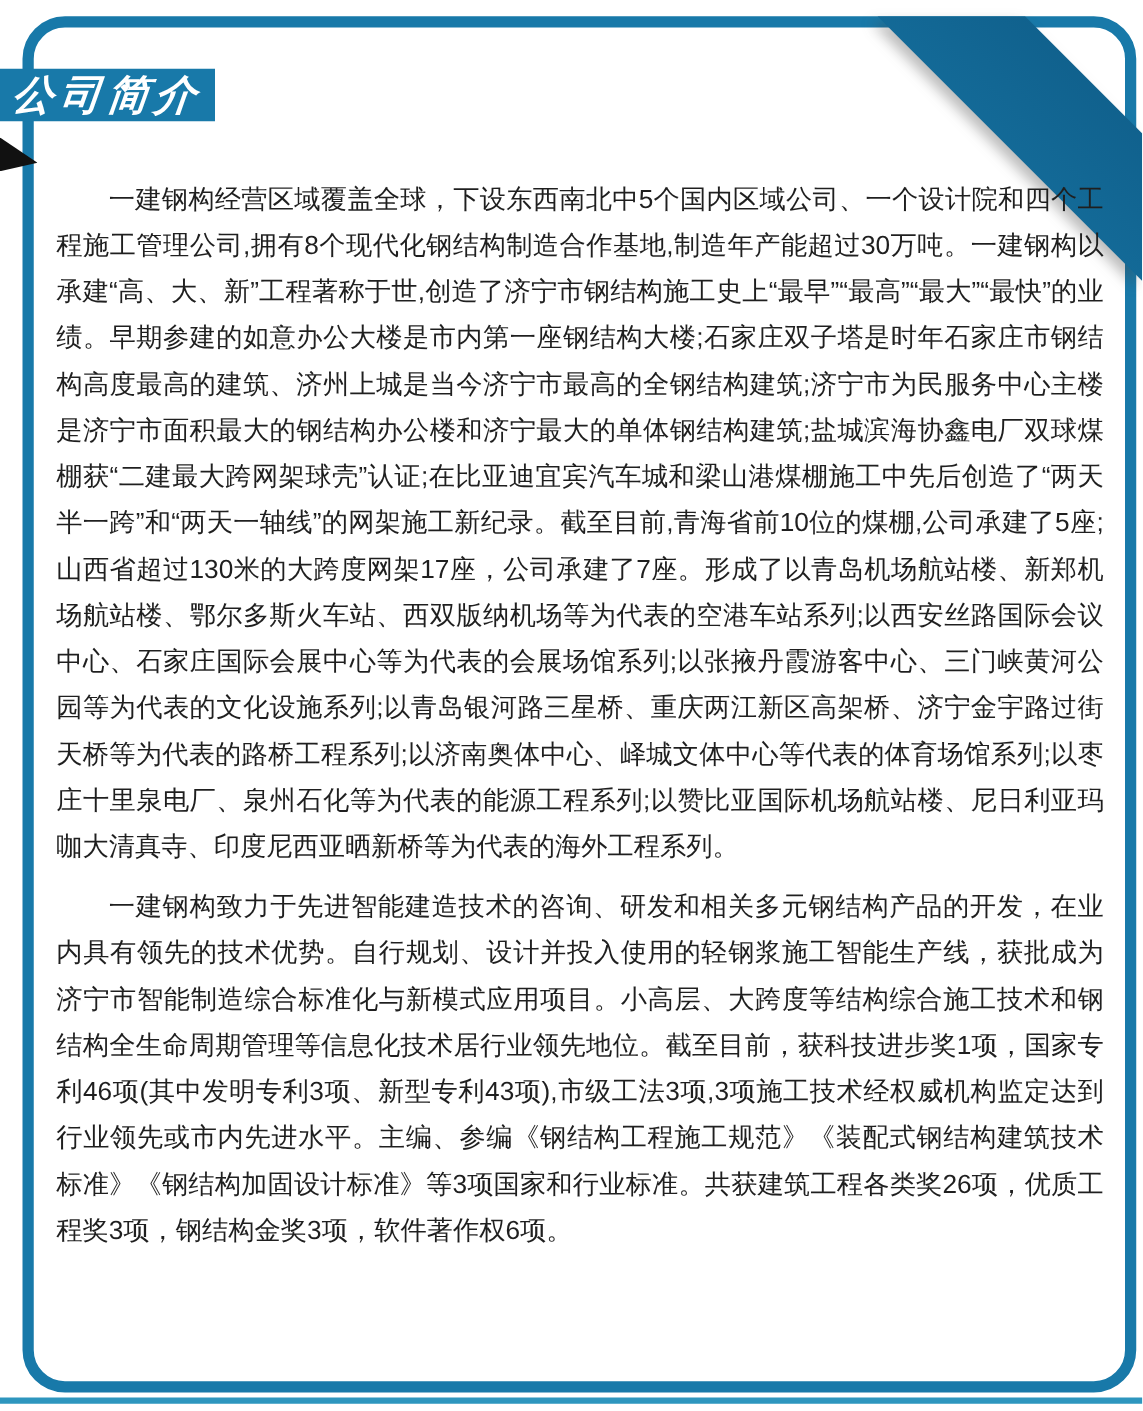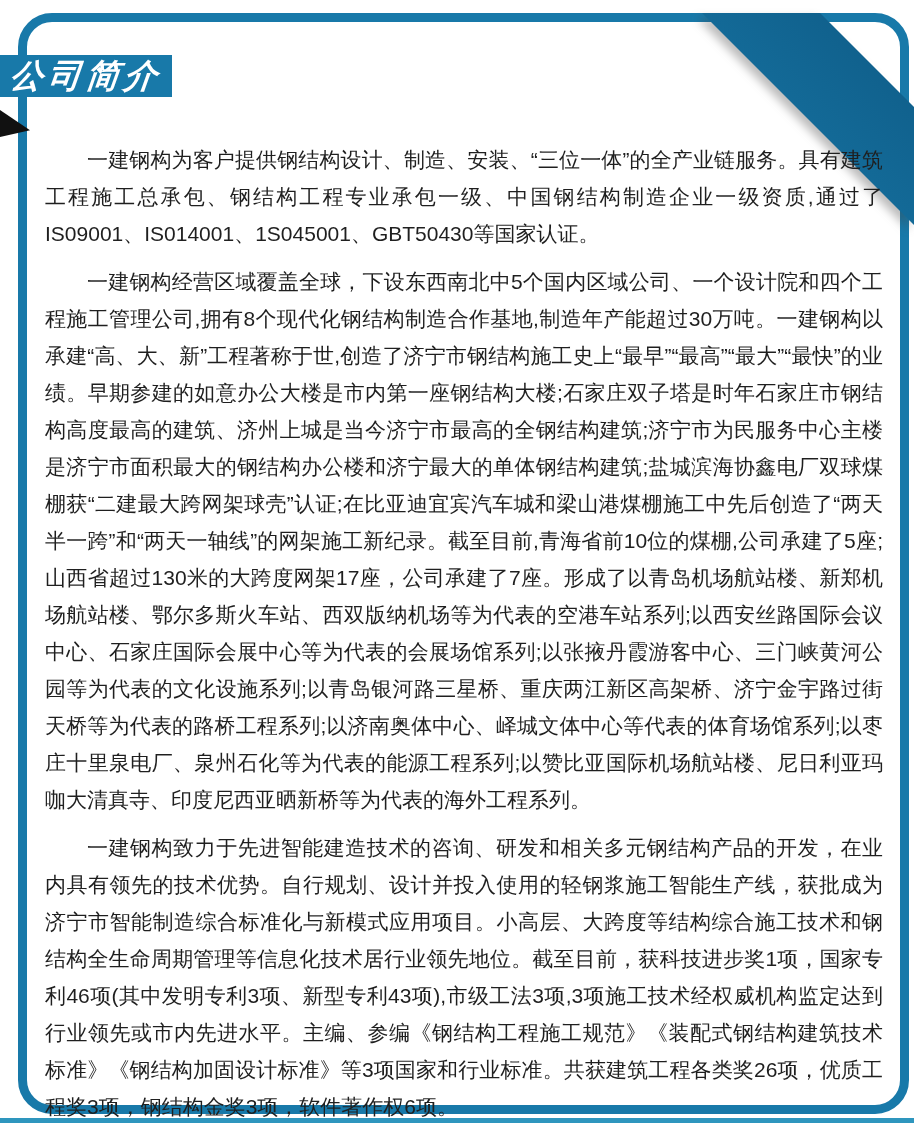--- a/index.html
+++ b/index.html
@@ -97,20 +97,19 @@
     <div class="ribbon"></div>
   </div>
 
   <div class="title-band">
     <span class="title-text">公司简介</span>
   </div>
 
   <div class="corner-triangle"></div>
 
   <div class="content">
-    <p>一建钢构为客户提供钢结构设计、制造、安装、“三位一体”的全产业链服务。具有建筑工程施工总承包、钢结构工程专业承包一级、中国钢结构制造企业一级资质,通过了IS09001、IS014001、1S045001、GBT50430等国家认证。</p>
     <p>一建钢构经营区域覆盖全球，下设东西南北中5个国内区域公司、一个设计院和四个工程施工管理公司,拥有8个现代化钢结构制造合作基地,制造年产能超过30万吨。一建钢构以承建“高、大、新”工程著称于世,创造了济宁市钢结构施工史上“最早”“最高”“最大”“最快”的业绩。早期参建的如意办公大楼是市内第一座钢结构大楼;石家庄双子塔是时年石家庄市钢结构高度最高的建筑、济州上城是当今济宁市最高的全钢结构建筑;济宁市为民服务中心主楼是济宁市面积最大的钢结构办公楼和济宁最大的单体钢结构建筑;盐城滨海协鑫电厂双球煤棚获“二建最大跨网架球壳”认证;在比亚迪宜宾汽车城和梁山港煤棚施工中先后创造了“两天半一跨”和“两天一轴线”的网架施工新纪录。截至目前,青海省前10位的煤棚,公司承建了5座;山西省超过130米的大跨度网架17座，公司承建了7座。形成了以青岛机场航站楼、新郑机场航站楼、鄂尔多斯火车站、西双版纳机场等为代表的空港车站系列;以西安丝路国际会议中心、石家庄国际会展中心等为代表的会展场馆系列;以张掖丹霞游客中心、三门峡黄河公园等为代表的文化设施系列;以青岛银河路三星桥、重庆两江新区高架桥、济宁金宇路过街天桥等为代表的路桥工程系列;以济南奥体中心、峄城文体中心等代表的体育场馆系列;以枣庄十里泉电厂、泉州石化等为代表的能源工程系列;以赞比亚国际机场航站楼、尼日利亚玛咖大清真寺、印度尼西亚晒新桥等为代表的海外工程系列。</p>
     <p>一建钢构致力于先进智能建造技术的咨询、研发和相关多元钢结构产品的开发，在业内具有领先的技术优势。自行规划、设计并投入使用的轻钢浆施工智能生产线，获批成为济宁市智能制造综合标准化与新模式应用项目。小高层、大跨度等结构综合施工技术和钢结构全生命周期管理等信息化技术居行业领先地位。截至目前，获科技进步奖1项，国家专利46项(其中发明专利3项、新型专利43项),市级工法3项,3项施工技术经权威机构监定达到行业领先或市内先进水平。主编、参编《钢结构工程施工规范》《装配式钢结构建筑技术标准》《钢结构加固设计标准》等3项国家和行业标准。共获建筑工程各类奖26项，优质工程奖3项，钢结构金奖3项，软件著作权6项。</p>
   </div>
 
   <div class="bottom-line"></div>
 
 </div>
 
 </body></html>

